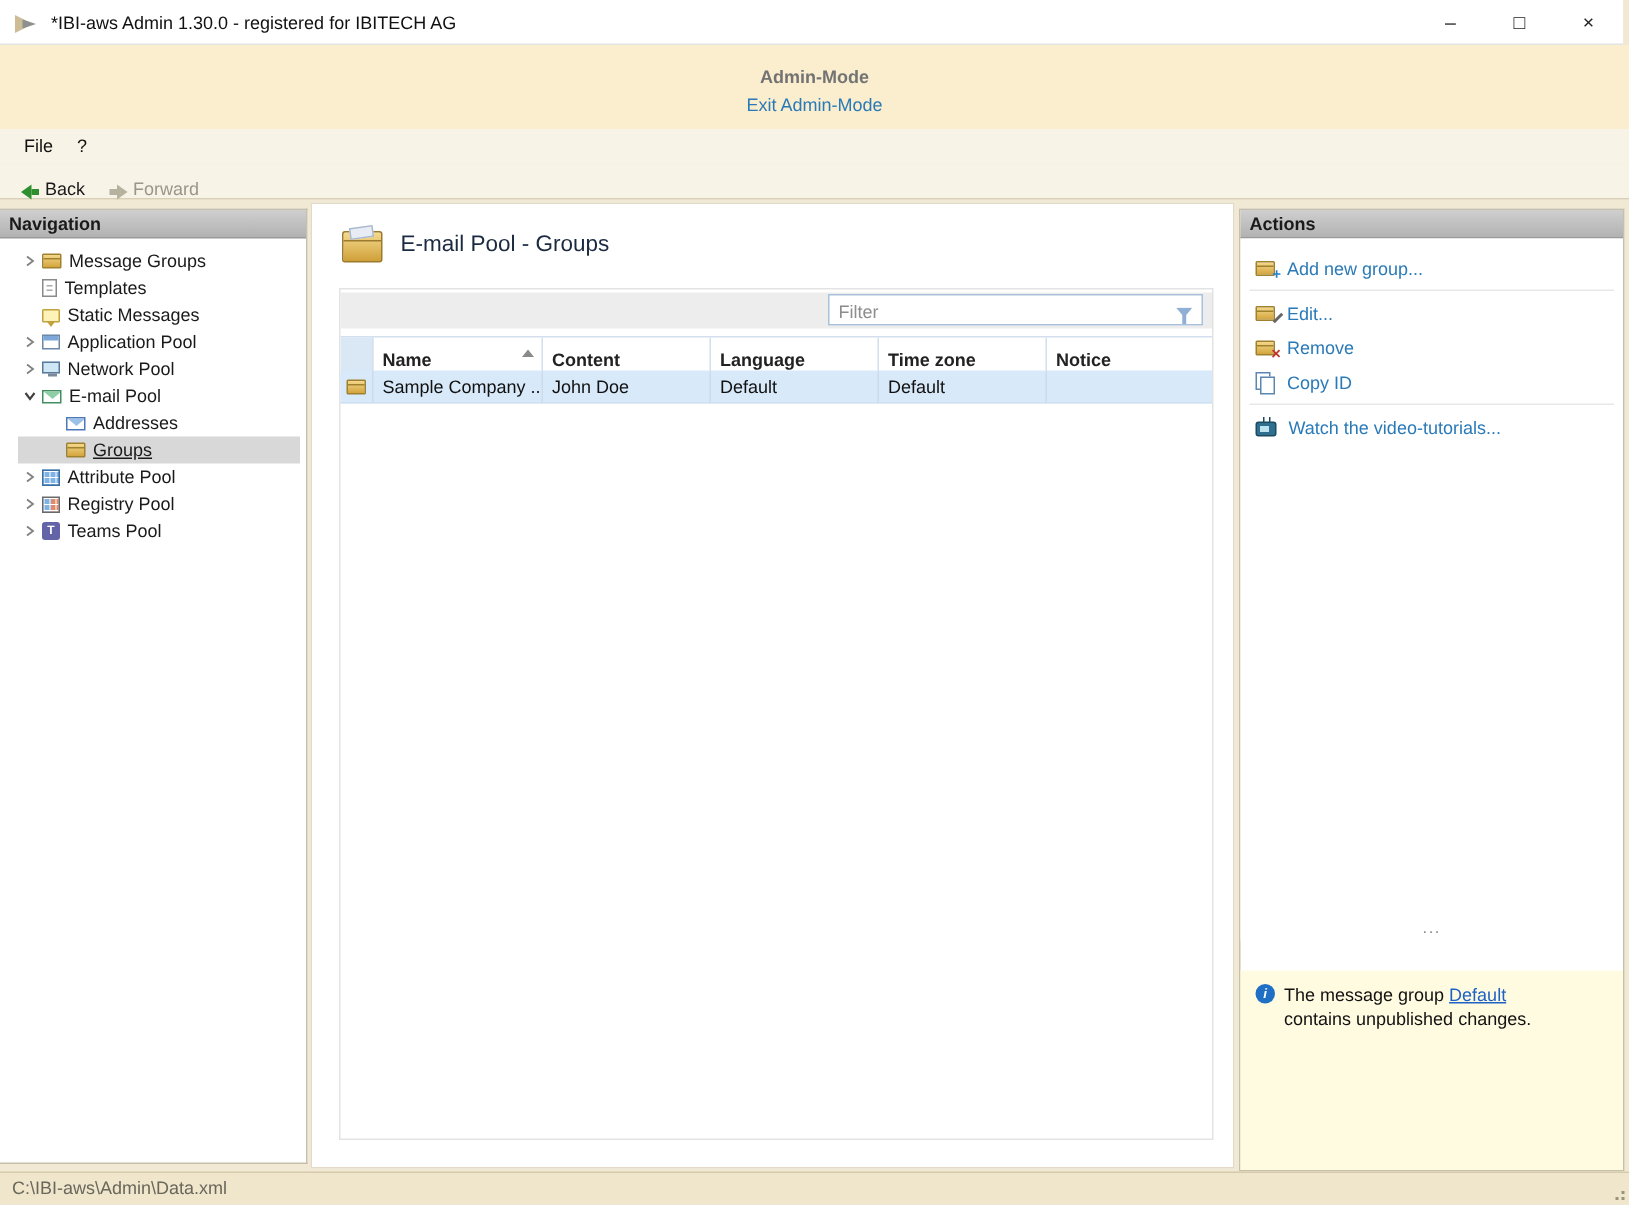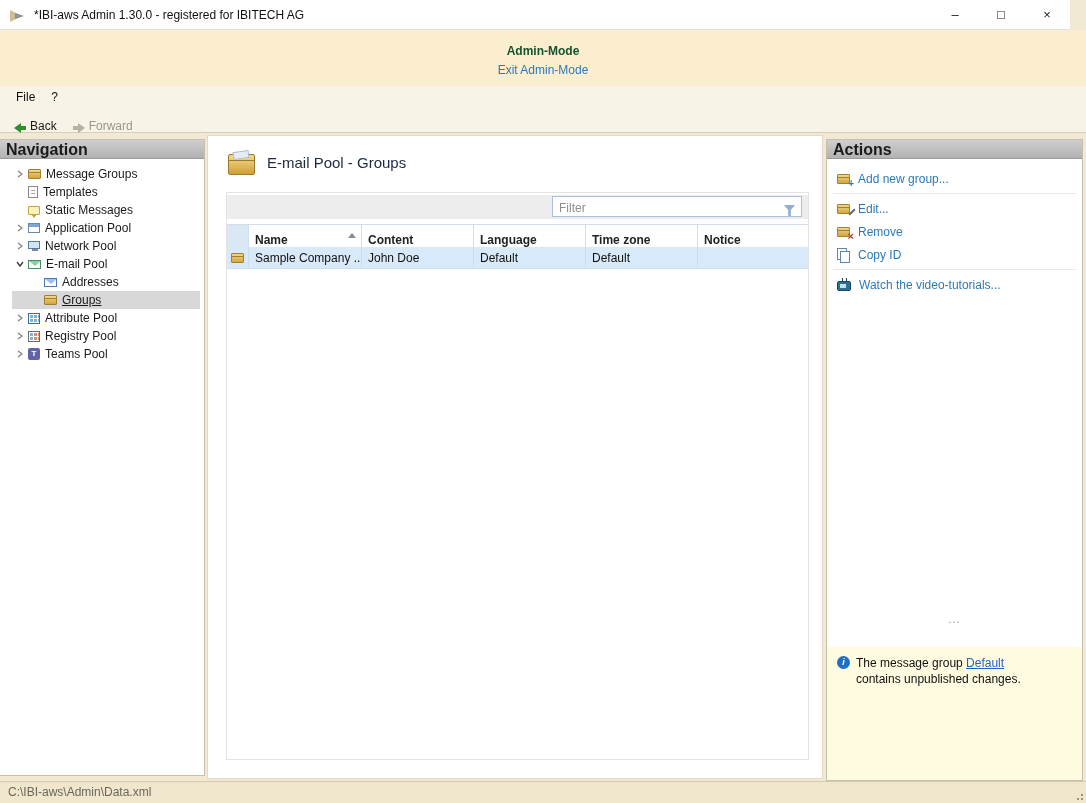--- a/index.html
+++ b/index.html
@@ -7,52 +7,52 @@
   body {
     position:relative;
     font-family:"Liberation Sans", sans-serif;
     font-size:12px;
     color:#1a1a1a;
     background:#f1e9d4;
     overflow:hidden;
   }
 
   
-  .titlebar{position:absolute;top:0;left:0;right:16px;height:30px;background:#ffffff;border-bottom:1px solid #e3e3e3;display:flex;align-items:center;}
+  .titlebar{position:absolute;top:0;left:0;right:4px;height:30px;background:#ffffff;border-bottom:1px solid #e3e3e3;display:flex;align-items:center;}
   .appicon{width:16px;height:14px;margin:0 8px 0 10px;position:relative;}
   .appicon::before{content:"";position:absolute;left:0;top:2px;border-top:6px solid transparent;border-bottom:6px solid transparent;border-left:12px solid #cdbd96;}
   .appicon::after{content:"";position:absolute;left:5px;top:5px;border-top:3px solid transparent;border-bottom:3px solid transparent;border-left:9px solid #8f8f8f;}
   .title-text{font-size:12px;color:#111;}
   .win-controls{margin-left:auto;display:flex;height:30px;}
   .win-btn{width:46px;height:30px;line-height:29px;text-align:center;font-size:13px;color:#222;}
 
   
   .banner{position:absolute;top:30px;left:0;right:0;height:56px;background:#faeecf;text-align:center;padding-top:12px;}
-  .banner-title{font-weight:bold;font-size:12px;color:#14532d;line-height:18px;}
+  .banner-title{font-weight:bold;font-size:12px;color:#737373;line-height:18px;}
   .banner-link{color:#2a7ab8;font-size:12px;line-height:20px;display:inline-block;cursor:pointer;}
 
   
   .menubar{position:absolute;top:86px;left:0;right:0;height:23px;background:#f7f3e6;display:flex;align-items:center;text-align:right;}
   .menu-item{padding:0 8px;height:23px;line-height:23px;color:#111;}
   .menu-item:first-child{margin-left:8px;}
   .toolbar{position:absolute;top:109px;left:0;right:0;height:24px;background:#f7f3e6;border-bottom:1px solid #d8cfb6;display:flex;align-items:center;}
   .tool-btn{display:flex;align-items:flex-end;gap:4px;padding:0 8px;height:24px;}
   .tool-btn:first-child{margin-left:6px;}
   .arr{display:inline-flex;align-items:center;}
   .arr .bar{width:5px;height:4px;}
   .arr .tri{width:0;height:0;border-top:5px solid transparent;border-bottom:5px solid transparent;}
   .arr.back .tri{border-right:7px solid #2f8f2f;}
   .arr.back .bar{background:#2f8f2f;}
   .arr.fwd .tri{border-left:7px solid #b6b2a0;}
   .arr.fwd .bar{background:#b6b2a0;}
   .tool-label{color:#1a1a1a;}
   .tool-label.disabled{color:#9a9688;}
 
   
-  .panel-header{height:19px;line-height:19px;padding-left:6px;font-weight:bold;font-size:16px;color:#1a1a1a;
+  .panel-header{height:19px;line-height:19px;padding-left:6px;font-weight:bold;font-size:12px;color:#1a1a1a;
     background:linear-gradient(#cfcfcf,#b2b2b2);border-bottom:1px solid #9a9a9a;}
 
   
   .nav-panel{position:absolute;left:0;top:139px;width:205px;height:637px;background:#fff;border:1px solid #c6c0ab;border-left:none;}
   .nav-tree{padding-top:6px;}
   .nav-row{height:18px;display:flex;align-items:center;margin:0 4px 0 12px;cursor:default;}
   .nav-row .chev{width:16px;display:inline-flex;justify-content:center;align-items:center;}
   .nav-row .tlabel{margin-left:5px;white-space:nowrap;}
   .nav-row.indent{padding-left:32px;}
   .nav-row.selected{background:#d8d8d8;text-decoration:underline;}

